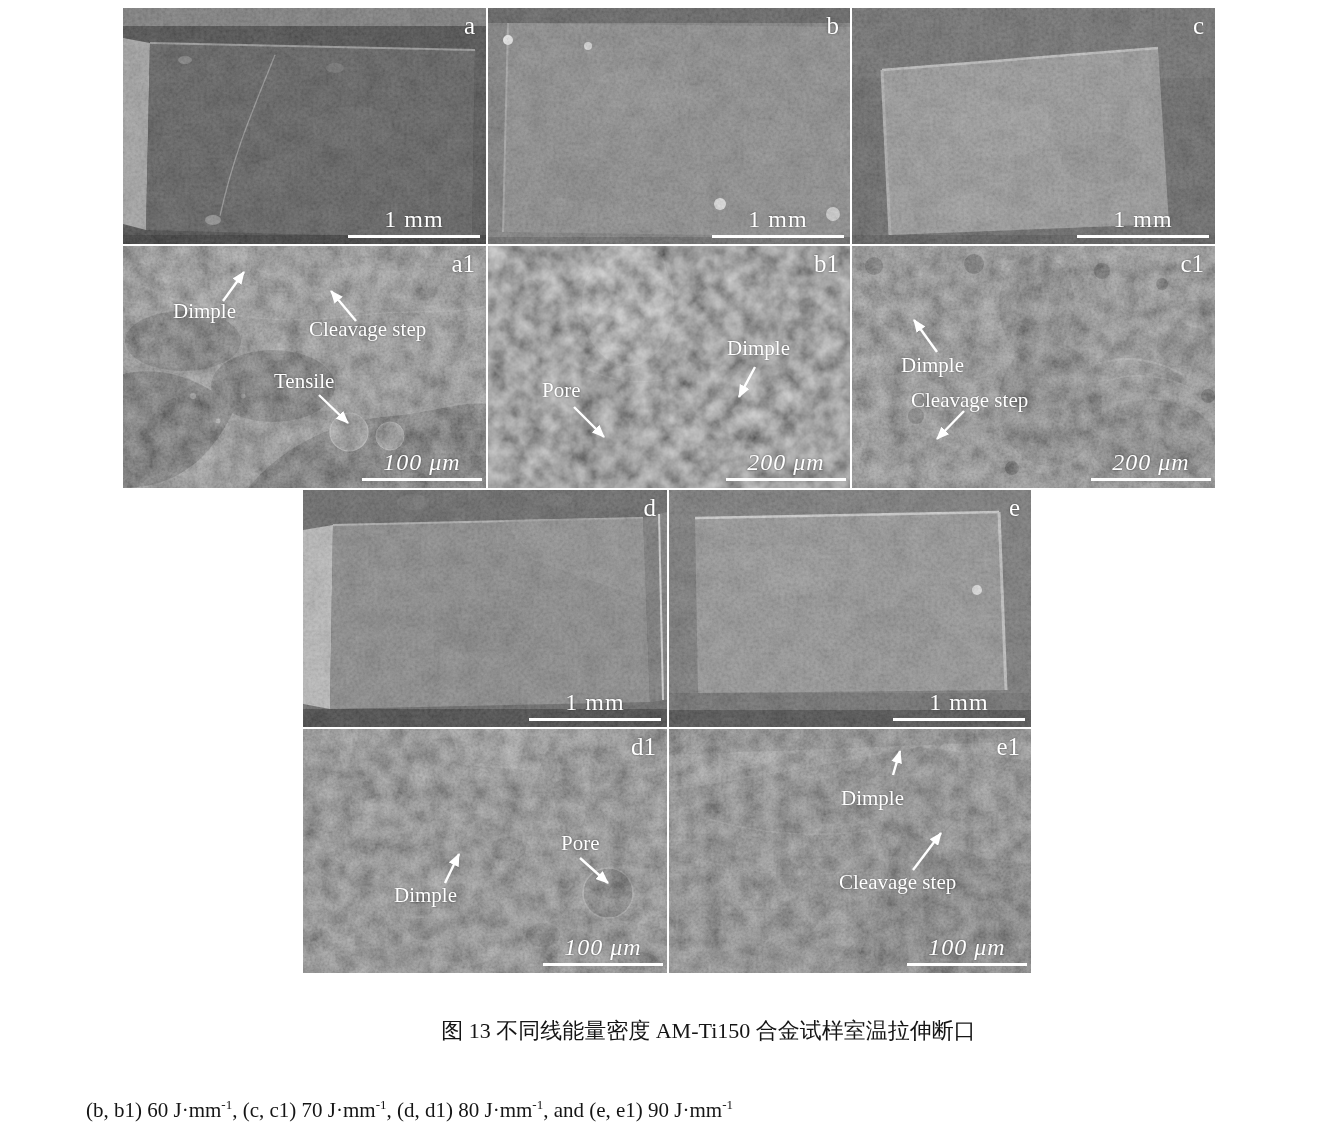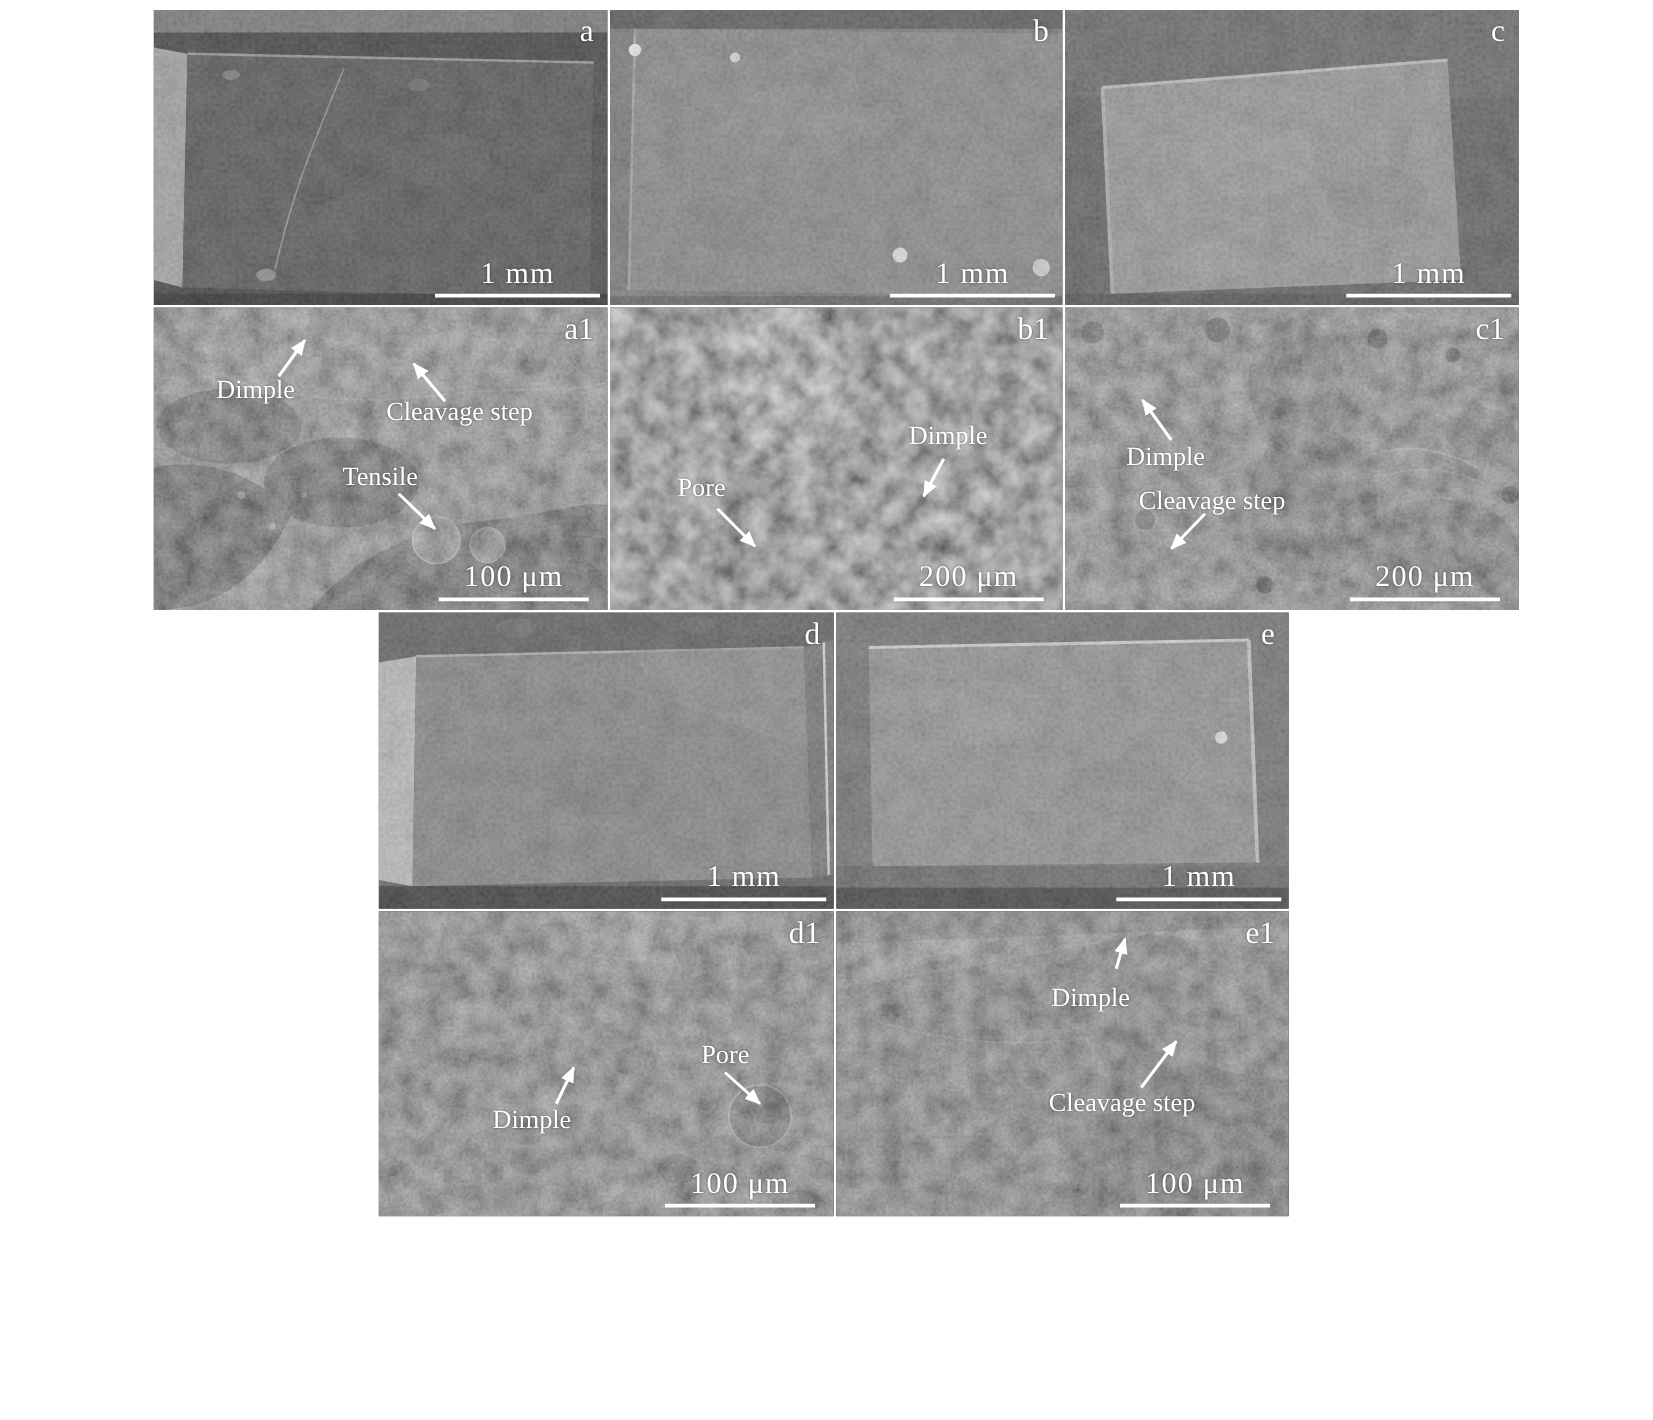--- a/index.html
+++ b/index.html
@@ -9,21 +9,21 @@
   .panel svg.base{position:absolute;left:0;top:0;width:100%;height:100%;z-index:1;}
   .panel svg.noise{position:absolute;left:0;top:0;width:100%;height:100%;z-index:2;pointer-events:none;}
   .panel svg.arrows{position:absolute;left:0;top:0;width:100%;height:100%;z-index:3;pointer-events:none;}
   .arrows line{stroke:#fff;stroke-width:2.4;}
   .plabel{position:absolute;top:4px;right:11px;z-index:3;color:#fff;
           font-size:25px;line-height:1.1;text-shadow:0 0 2px rgba(0,0,0,.5);}
   .ann{position:absolute;z-index:3;color:#fff;font-size:21px;line-height:1.05;white-space:nowrap;
        text-shadow:0 0 2px rgba(0,0,0,.45);}
   .scalebar{position:absolute;z-index:3;text-align:center;color:#fff;}
   .sb-macro{right:6px;bottom:6px;width:132px;margin-top:30px;}
-  .sb-micro{right:15px;bottom:7px;width:120px;}
+  .sb-micro{right:4px;bottom:7px;width:120px;font-style:italic;}
   .sb-text{font-size:24px;line-height:1.05;letter-spacing:1px;text-shadow:0 0 2px rgba(0,0,0,.5);}
   .sb-line{height:3px;background:#fff;margin-top:3px;}
   .cap-zh{position:absolute;top:1016px;left:0;width:100%;box-sizing:border-box;padding-left:95px;
           text-align:center;font-size:22px;color:#151515;}
   .cap-en{position:absolute;font-size:21px;color:#151515;white-space:nowrap;}
   #cap-en1{top:1062px;left:8px;}
   #cap-en2{top:1098px;left:86px;}
   .cap-en sup,.sup{font-size:13px;line-height:0;vertical-align:super;}
 </style>
 </head>
@@ -411,14 +411,18 @@
         </filter>
         <rect width="100%" height="100%" filter="url(#nz9_66)"></rect>
         <filter id="nz9_56">
           <feTurbulence type="fractalNoise" baseFrequency="0.4" numOctaves="2" seed="56"></feTurbulence>
           <feColorMatrix type="matrix" values="0 0 0 0.9 0.05  0 0 0 0.9 0.05  0 0 0 0.9 0.05  0 0 0 0 0.22"></feColorMatrix>
         </filter>
         <rect width="100%" height="100%" filter="url(#nz9_56)"></rect>
       </svg>
     </div>
 
+  <div class="cap-zh">图 13  不同线能量密度 AM-Ti150 合金试样室温拉伸断口</div>
+  <div class="cap-en" id="cap-en2">
+    <span>(b, b1) 60 J·mm</span><sup>-1</sup><span>, (c, c1) 70 J·mm</span><sup>-1</sup><span>, (d, d1) 80 J·mm</span><sup>-1</sup><span>, and (e, e1) 90 J·mm</span><sup>-1</sup>
+  </div>
 
 </div>
 
 </body></html>

